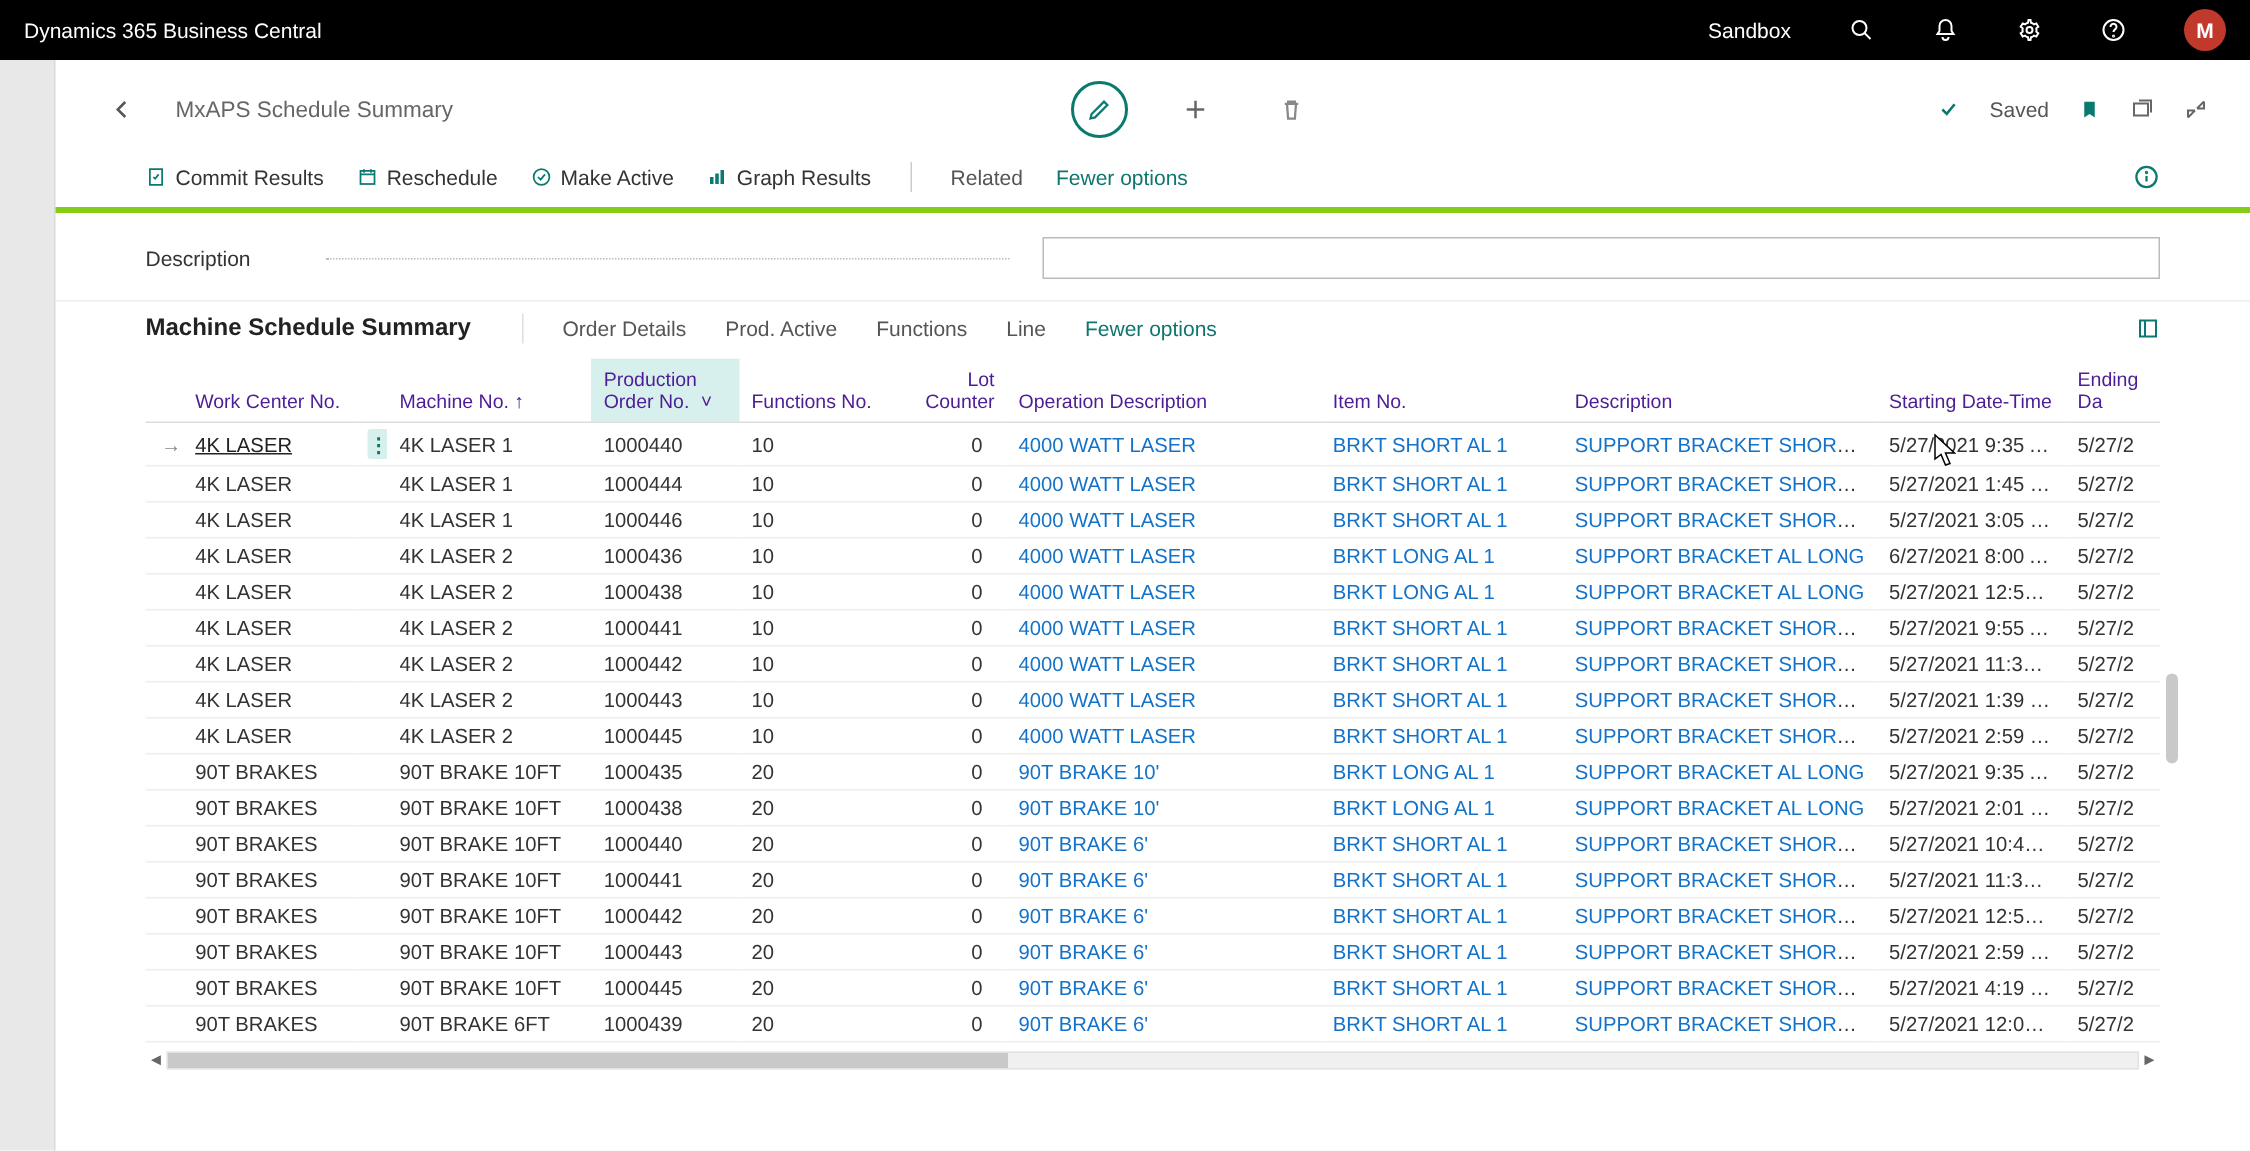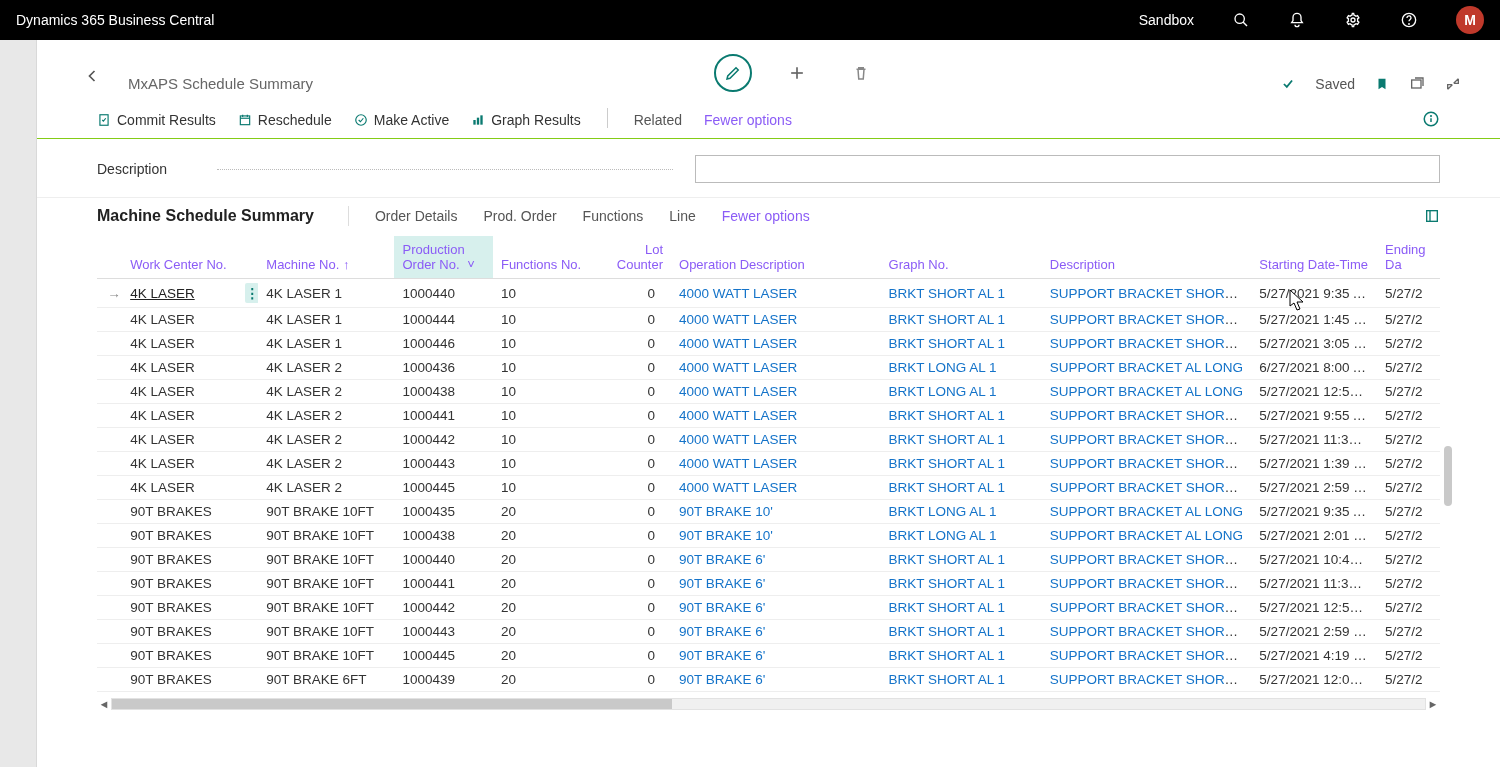--- a/index.html
+++ b/index.html
@@ -5,48 +5,48 @@
   * { margin: 0; padding: 0; box-sizing: border-box; font-family: "Segoe UI", Arial, sans-serif; }
   body { background: #e8e8e8; width: 1500px; height: 767px; overflow: hidden; }
   .topbar { height: 40px; background: #000; color: #fff; display: flex; align-items: center; padding: 0 16px; }
   .topbar-title { font-weight: 400; font-size: 14px; flex: 0 0 auto; }
   .topbar-spacer { flex: 1; }
   .topbar-right { display: flex; align-items: center; gap: 38px; }
   .topbar-right .env { font-size: 14px; }
   .topbar-icon { width: 18px; height: 18px; cursor: pointer; display: flex; align-items: center; justify-content: center; }
   .avatar { width: 28px; height: 28px; border-radius: 50%; background: #c0392b; display: flex; align-items: center; justify-content: center; font-weight: 600; font-size: 14px; }
   .workspace { position: absolute; left: 36px; right: 0; top: 40px; bottom: 0; background: #fff; display: flex; flex-direction: column; border-left: 1px solid #d9d9d9; }
-  .header-row { display: flex; align-items: flex-end; padding: 14px 39px 8px; gap: 20px; }
+  .header-row { display: flex; align-items: center; padding: 14px 28px 8px; gap: 20px; }
   .back-btn { width: 32px; height: 32px; border-radius: 4px; display: flex; align-items: center; justify-content: center; cursor: pointer; color: #555; }
   .page-subtitle { font-size: 15px; color: #666; flex: 0 0 auto; }
   .topcenter { flex: 1; display: flex; justify-content: center; gap: 26px; }
   .circle-btn { width: 38px; height: 38px; border-radius: 50%; display: flex; align-items: center; justify-content: center; cursor: pointer; }
   .circle-btn.primary { border: 2px solid #0a7a70; color: #0a7a70; }
   .right-actions { display: flex; align-items: center; gap: 20px; color: #555; font-size: 14px; }
   .saved { display: flex; align-items: center; gap: 20px; }
   .title-row { padding: 0 60px 8px; }
   .page-title { font-size: 30px; font-weight: 300; color: #222; }
   .cursor-bar { color: #999; margin-left: 6px; }
-  .actionbar { display: flex; align-items: flex-end; gap: 22px; padding: 8px 60px 10px; border-bottom: 1px solid #84cc16; font-size: 14px; color: #333; }
+  .actionbar { display: flex; align-items: center; gap: 22px; padding: 8px 60px 10px; border-bottom: 4px solid #84cc16; font-size: 14px; color: #333; }
   .actionbar .act { display: flex; align-items: center; gap: 6px; cursor: pointer; }
   .vdiv { width: 1px; height: 20px; background: #ccc; margin: 0 4px; }
   .act-link { color: #555; cursor: pointer; }
-  .act-link.fewer { color: #8b5cf6; }
+  .act-link.fewer { color: #0f766e; }
   .info-right { margin-left: auto; color: #0a7a70; }
   .desc-row { display: flex; align-items: center; padding: 16px 60px 14px; gap: 10px; }
   .desc-label { font-size: 14px; color: #333; flex: 0 0 110px; position: relative; }
   .dots { flex: 1; border-bottom: 1px dotted #bbb; height: 1px; margin-right: 12px; }
   .desc-input { flex: 0 0 745px; height: 28px; border: 1px solid #bbb; padding: 2px 6px; }
   .sub-header { display: flex; align-items: center; padding: 8px 60px 10px; gap: 26px; font-size: 14px; color: #555; border-top: 1px solid #eee; }
   .sub-header .section-title { font-size: 16px; font-weight: 600; color: #222; margin-right: 8px; }
   .sub-header .vdiv2 { width: 1px; height: 20px; background: #ddd; }
   .expand-right { margin-left: auto; color: #0a7a70; cursor: pointer; }
   .grid-wrap { flex: 1; overflow: hidden; padding: 0 60px; position: relative; }
   .grid { width: 100%; border-collapse: collapse; table-layout: fixed; font-size: 13.5px; color: #333; }
-  .grid th { text-align: left; font-weight: 400; color: #8b5cf6; padding: 6px 8px; border-bottom: 1px solid #ddd; font-size: 13px; vertical-align: bottom; }
+  .grid th { text-align: left; font-weight: 400; color: #4c1d95; padding: 6px 8px; border-bottom: 1px solid #ddd; font-size: 13px; vertical-align: bottom; }
   .grid th.sorted { background: #d7f0ed; }
   .grid th .sortdir { margin-left: 4px; }
   .grid td { padding: 4px 8px; border-bottom: 1px solid #eee; white-space: nowrap; overflow: hidden; text-overflow: ellipsis; height: 24px; }
   .grid td.link a { color: #1473c9; text-decoration: none; }
   .grid td.num { text-align: right; padding-right: 16px; }
   .row-arrow { color: #888; width: 18px; display: inline-block; text-align: center; }
   .row-btn { display:inline-flex; width:14px; height:20px; align-items:center; justify-content:center; background:#d7f0ed; color:#0a7a70; font-weight:600; border-radius:2px; }
   .hscroll { display: flex; align-items: center; height: 16px; margin-top: 4px; }
   .hscroll .arrow { width: 14px; text-align: center; color: #666; font-size: 11px; cursor: pointer; }
   .hscroll .track { flex: 1; height: 12px; background: #f0f0f0; position: relative; border: 1px solid #e2e2e2;}
@@ -194,21 +194,21 @@
   <div class="desc-row">
     <div class="desc-label">Description</div>
     <div class="dots"></div>
     <input class="desc-input" value="" style="">
   </div>
 
   <div class="sub-header">
     <div class="section-title">Machine Schedule Summary</div>
     <div class="vdiv2"></div>
     <div class="act-link">Order Details</div>
-    <div class="act-link">Prod. Order</div>
+    <div class="act-link">Prod. Active</div>
     <div class="act-link">Functions</div>
     <div class="act-link">Line</div>
     <div class="act-link fewer">Fewer options</div>
     <div class="expand-right">
       <svg width="16" height="16" viewBox="0 0 24 24" fill="none" stroke="#0a7a70" stroke-width="2">
           <rect x="4" y="4" width="16" height="16"></rect>
           <path d="M9 4v16"></path>
         </svg>
     </div>
   </div>
@@ -235,21 +235,21 @@
           <th>Work Center No.</th>
           <th></th>
           <th>Machine No. ↑</th>
           <th class="sorted">
             <span>Production Order No.</span>
             <span class="sortdir">˅</span>
           </th>
           <th>Functions No.</th>
           <th style="text-align:right">Lot Counter</th>
           <th>Operation Description</th>
-          <th>Graph No.</th>
+          <th>Item No.</th>
           <th>Description</th>
           <th>Starting Date-Time</th>
           <th>Ending Da</th>
         </tr>
       </thead>
       <tbody id="grid-body">
           <tr>
             <td><span class="row-arrow">→</span></td>
             <td><a href="#" style="color:#222;text-decoration:underline">4K LASER</a></td>
             <td><span class="row-btn">⋮</span></td>

